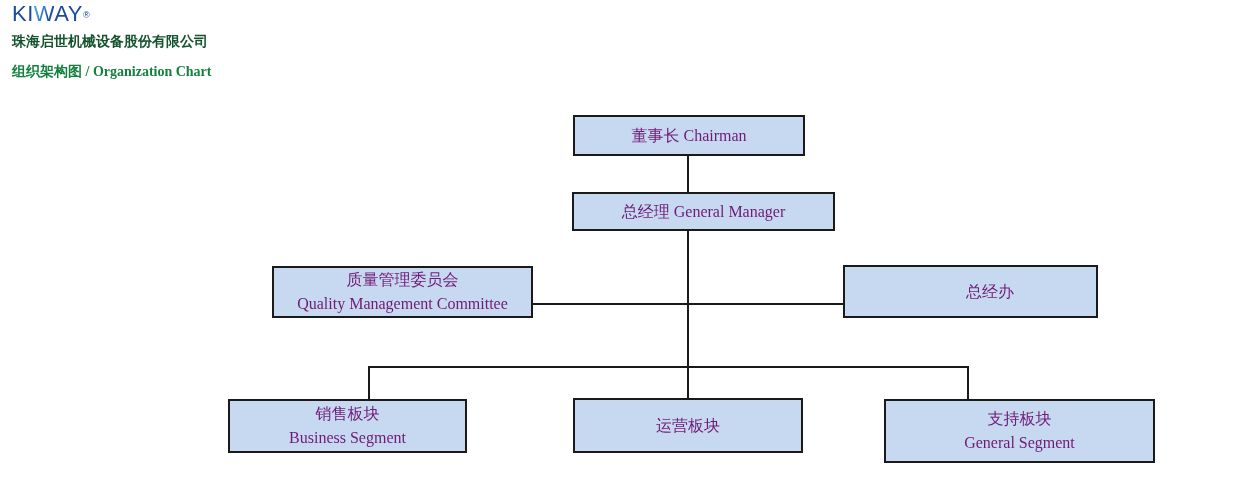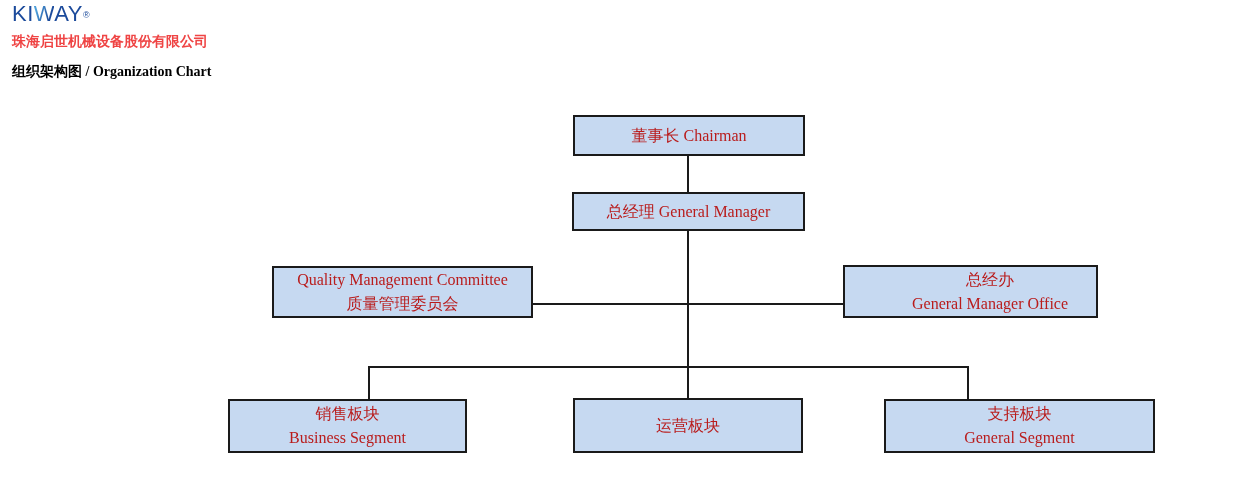--- a/index.html
+++ b/index.html
@@ -47,58 +47,58 @@
     top: 1px;
     color: var(--logo-blue, #1b4a9b);
   }
   .company-name {
     position: absolute;
     left: 12px;
     top: 33px;
     font-family: "Liberation Sans", "DejaVu Sans", sans-serif;
     font-weight: 700;
     font-size: 14px;
-    color: #ef4444;
+    color: #14532d;
     white-space: nowrap;
   }
   .chart-title {
     position: absolute;
     left: 12px;
     top: 63px;
     font-weight: 700;
     font-size: 14px;
-    color: #000000;
+    color: #15803d;
     white-space: nowrap;
   }
 
   
   .node {
     position: absolute;
     box-sizing: border-box;
     background: var(--node-fill, #c6d9f1);
     border: 2px solid var(--node-border, #1a1a1a);
     display: flex;
     flex-direction: column;
     align-items: center;
     justify-content: center;
     text-align: center;
     font-size: 16px;
-    color: #b91c1c;
+    color: #701a75;
   }
   .node .node-line {
     line-height: 24px;
     white-space: nowrap;
   }
   .node-chairman  { left: 573px; top: 115px; width: 232px; height: 41px; }
-  .node-gm        { left: 572px; top: 192px; width: 233px; height: 39px; }
+  .node-gm        { left: 572px; top: 192px; width: 263px; height: 39px; }
   .node-qmc       { left: 272px; top: 266px; width: 261px; height: 52px; }
   .node-gmo       { left: 843px; top: 265px; width: 255px; height: 53px; padding-left: 39px; }
   .node-business  { left: 228px; top: 399px; width: 239px; height: 54px; }
   .node-operating { left: 573px; top: 398px; width: 230px; height: 55px; }
-  .node-support   { left: 884px; top: 399px; width: 271px; height: 54px; }
+  .node-support   { left: 884px; top: 399px; width: 271px; height: 64px; }
 
   
   .line {
     position: absolute;
     background: var(--line-color, #1a1a1a);
   }
   .line.v { width: 2px; }
   .line.h { height: 2px; }
   .v-chairman-gm { left: 687px; top: 156px; height: 36px; }
   .v-gm-rail     { left: 687px; top: 231px; height: 137px; }
@@ -128,27 +128,26 @@
 
   <div class="node node-chairman">
     <div class="node-line">董事长 Chairman</div>
   </div>
 
   <div class="node node-gm">
     <div class="node-line">总经理 General Manager</div>
   </div>
 
   <div class="node node-qmc">
+    <div class="node-line">质量管理委员会</div>
     <div class="node-line">Quality Management Committee</div>
-    <div class="node-line">质量管理委员会</div>
   </div>
 
   <div class="node node-gmo">
     <div class="node-line">总经办</div>
-    <div class="node-line">General Manager Office</div>
   </div>
 
   <div class="node node-business">
     <div class="node-line">销售板块</div>
     <div class="node-line">Business Segment</div>
   </div>
 
   <div class="node node-operating">
     <div class="node-line">运营板块</div>
   </div>

